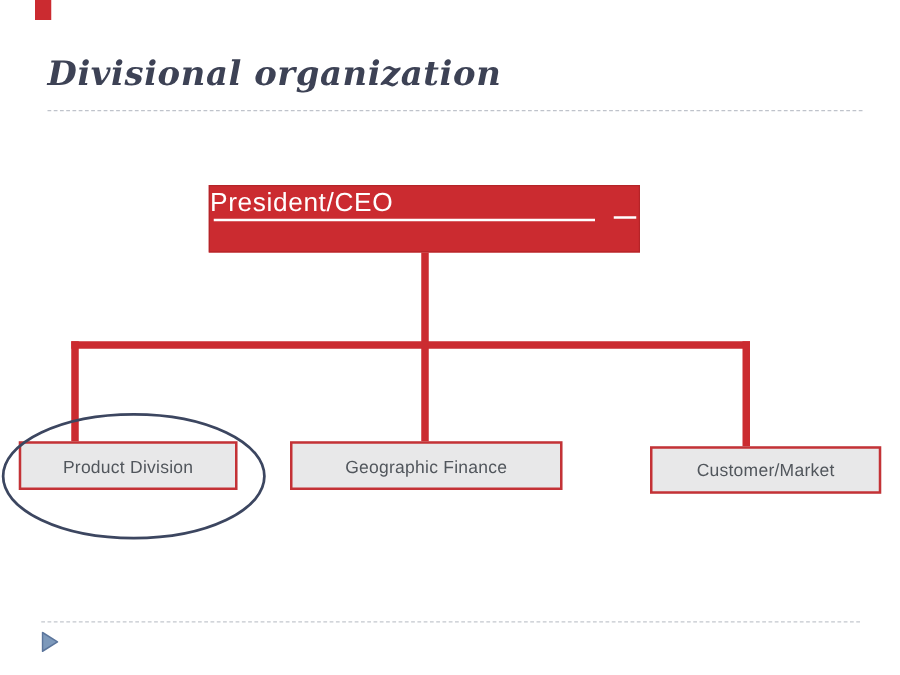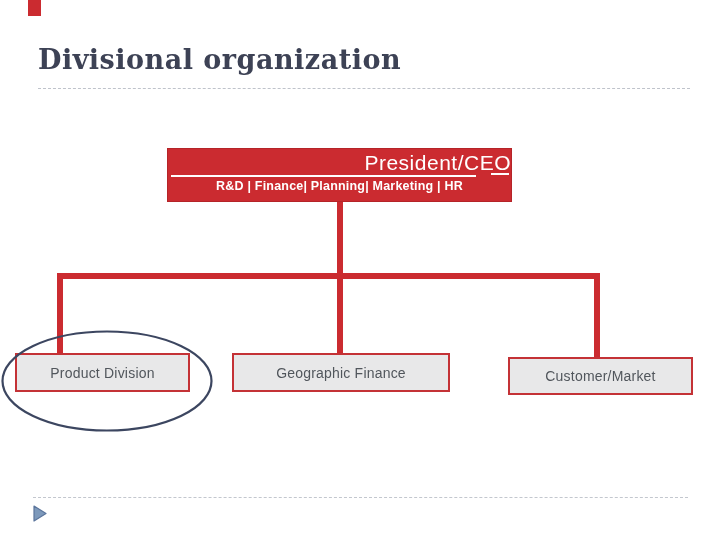--- a/index.html
+++ b/index.html
@@ -4,31 +4,31 @@
 <style>
   html,body{margin:0;padding:0;background:#ffffff;}
   .slide{
     position:relative;width:720px;height:540px;background:#ffffff;overflow:hidden;
     font-family:"Liberation Sans",sans-serif;
   }
   .accent-bar{position:absolute;left:28px;top:0;width:13px;height:16px;background:#cb2b30;}
   .title{
     position:absolute;left:38px;top:44px;margin:0;
     font-family:"DejaVu Serif","Liberation Serif",serif;
-    font-weight:bold;font-size:27px;letter-spacing:.5px;color:#3d4255;
+    font-weight:bold;font-size:27px;letter-spacing:.5px;color:#3d4255;font-style:italic;
   }
   .title-rule{position:absolute;left:38px;top:88px;width:652px;height:0;border-top:1px dashed #bfc3cb;}
 
   
   .root-box{
     position:absolute;left:167px;top:148px;width:345px;height:54px;
     background:#cb2b30;border:1px solid #b52428;box-sizing:border-box;
   }
   .root-title{
-    position:absolute;left:0;top:2px;width:100%;text-align:right;
+    position:absolute;left:0;top:2px;width:100%;text-align:left;
     color:#ffffff;font-size:21px;letter-spacing:.5px;
   }
   .root-underline{position:absolute;left:3px;top:26px;width:305px;height:2px;background:#ffffff;}
   .root-underline-dash{position:absolute;right:2px;top:24px;width:18px;height:2px;background:#ffffff;}
   .root-subtitle{
     position:absolute;left:0;top:30px;width:100%;text-align:center;
     color:#ffffff;font-size:12.5px;font-weight:bold;letter-spacing:.2px;
   }
 
   
@@ -39,42 +39,41 @@
   .conn-right{left:594px;top:273px;width:6px;height:86px;}
 
   
   .child-box{
     position:absolute;background:#e8e8e9;border:2px solid #c43236;box-sizing:border-box;
     display:flex;align-items:center;justify-content:center;
     color:#51565c;font-size:14px;letter-spacing:.2px;
   }
   .child-product{left:15px;top:353px;width:175px;height:39px;}
   .child-geo{left:232px;top:353px;width:218px;height:39px;}
-  .child-customer{left:508px;top:357px;width:185px;height:38px;}
+  .child-customer{left:520px;top:357px;width:185px;height:38px;}
 
   .ellipse-svg{position:absolute;left:0;top:325px;pointer-events:none;}
 
   .bottom-rule{position:absolute;left:33px;top:497px;width:655px;height:0;border-top:1px dashed #c3c7ce;}
   .next-icon{position:absolute;left:33px;top:505px;cursor:pointer;}
 </style>
 </head>
 <body>
 
 <div class="slide">
 
   <div class="accent-bar"></div>
 
   <h1 class="title">Divisional organization</h1>
   <div class="title-rule"></div>
 
   <div class="root-box">
     <div class="root-title">President/CEO</div>
     <div class="root-underline"></div>
     <div class="root-underline-dash"></div>
-    <div class="root-subtitle">R&amp;D | Finance| Planning| Marketing | HR</div>
   </div>
 
   <div class="conn conn-trunk"></div>
   <div class="conn conn-rail"></div>
   <div class="conn conn-left"></div>
   <div class="conn conn-right"></div>
 
   <div class="child-box child-product">
     <span>Product Division</span>
   </div>

